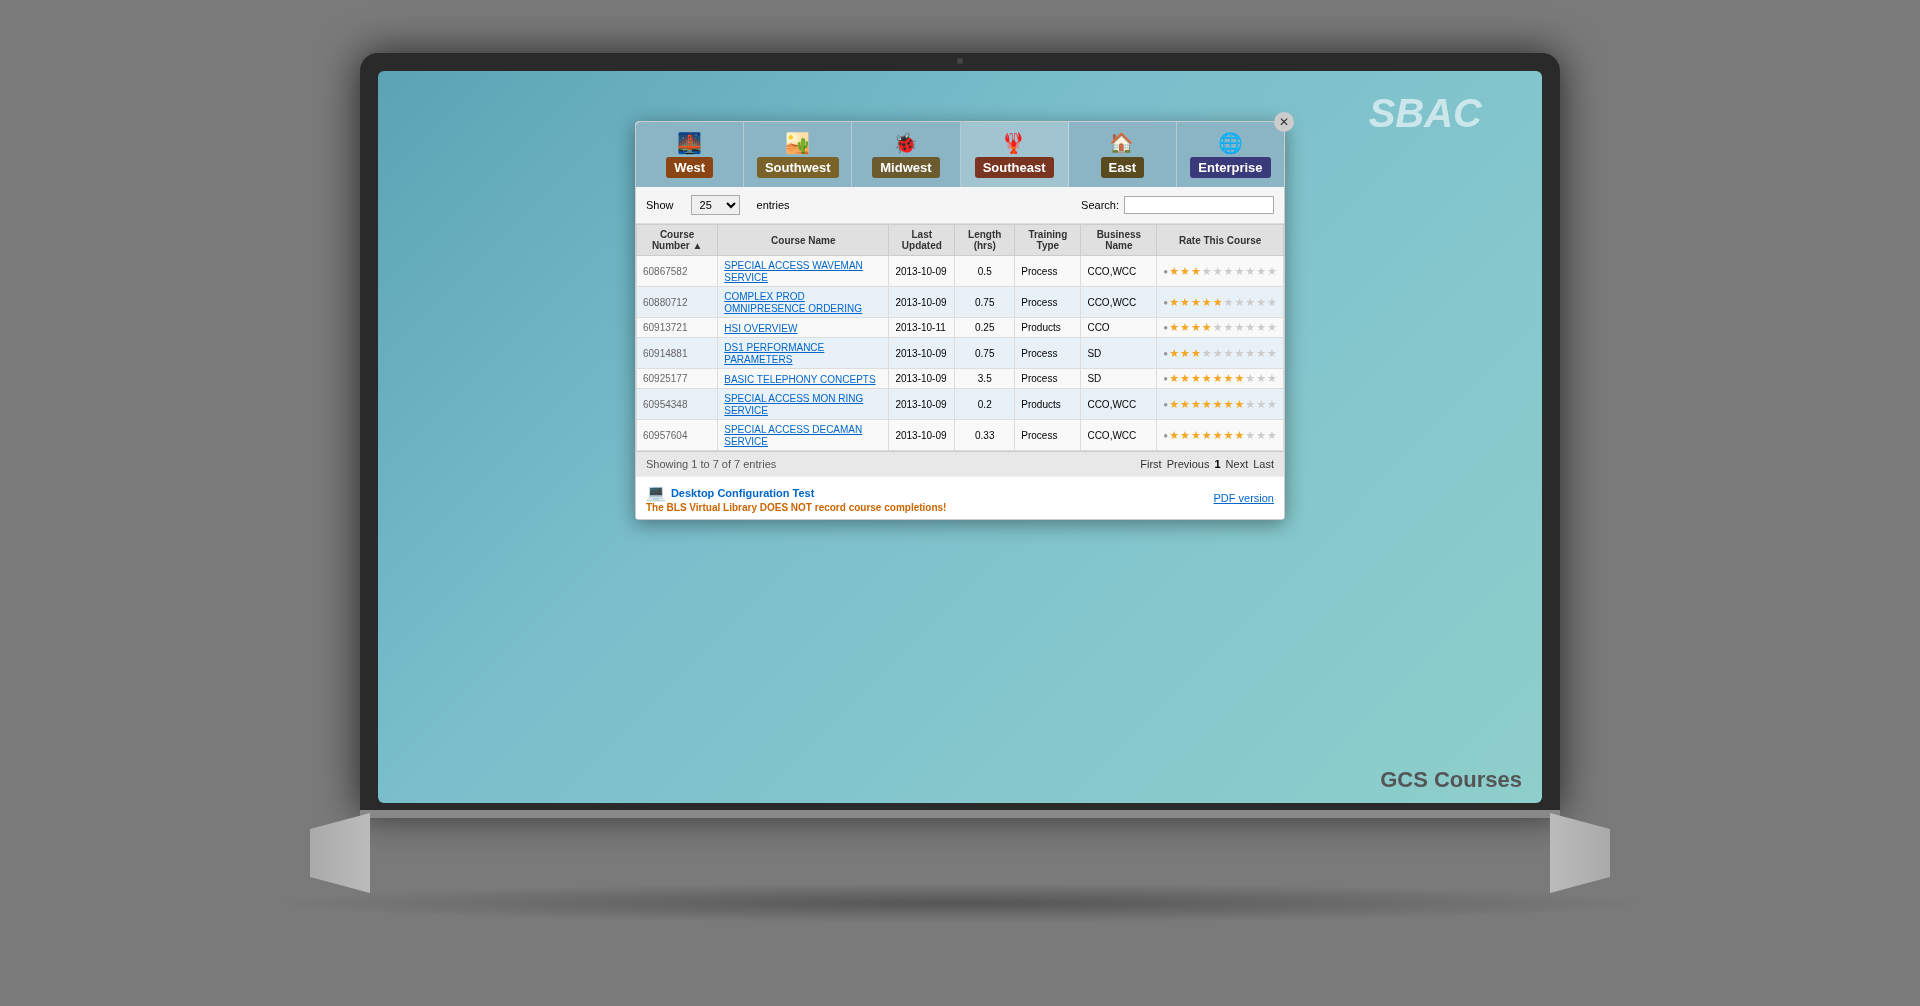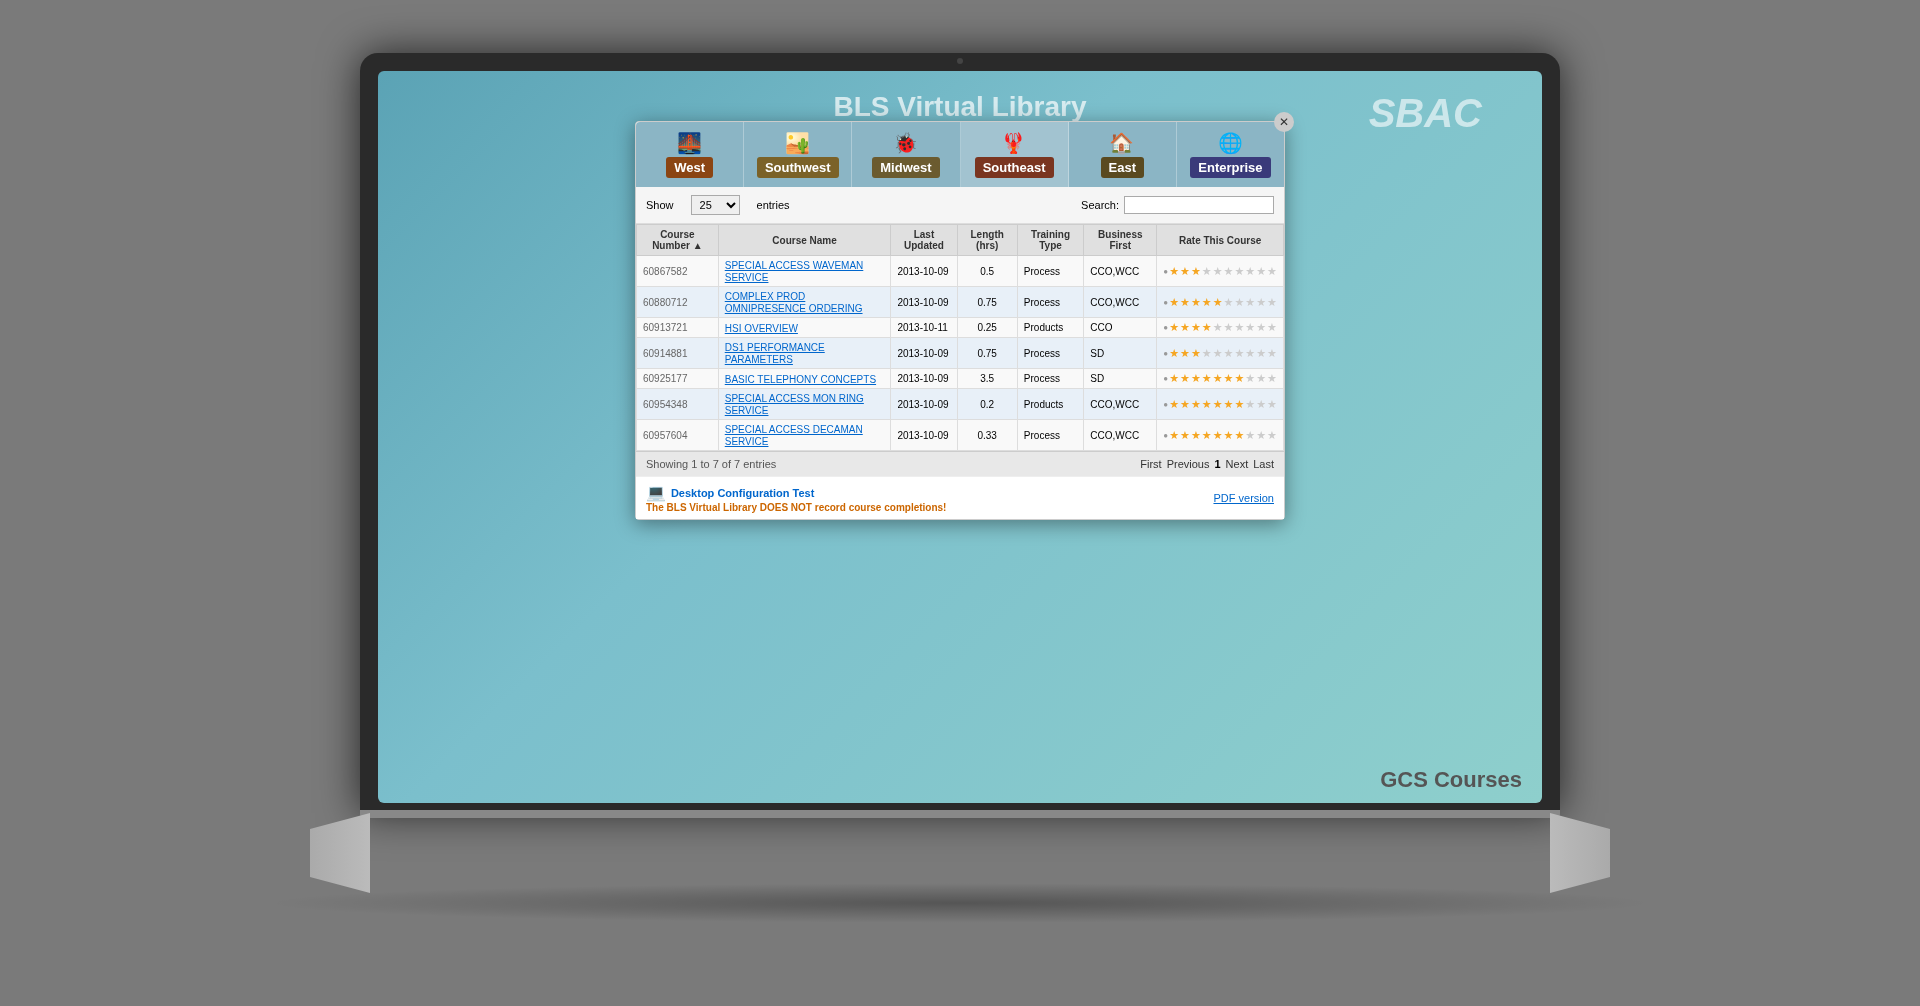--- a/index.html
+++ b/index.html
@@ -436,21 +436,20 @@
   </style>
 </head>
 <body>
 
 <div class="laptop">
 
   <div class="laptop-screen-outer">
     <div class="laptop-webcam"></div>
     <div class="laptop-screen-inner">
 
-      <div class="screen-bg-text">BLS Virtual Library</div>
       <div class="screen-bg-sbac">SBAC</div>
 
       <div class="modal">
         <div class="modal-close">✕</div>
 
         <div class="region-tabs">
           <div class="region-tab tab-west">
             <div class="tab-sign">
               <div class="tab-icon icon-bridge">🌉</div>
               <div class="tab-sign-label">West</div>
@@ -506,21 +505,21 @@
         </div>
 
         <table class="data-table">
           <thead>
             <tr>
               <th class="sort-asc">Course Number</th>
               <th>Course Name</th>
               <th>Last Updated</th>
               <th>Length (hrs)</th>
               <th>Training Type</th>
-              <th>Business First</th>
+              <th>Business Name</th>
               <th>Rate This Course</th>
             </tr>
           </thead>
           <tbody id="table-body">
           <tr>
       <td style="color:#666;font-size:10px;">60867582</td>
       <td><span style="color:#0066cc;text-decoration:underline;cursor:pointer;font-size:10px;">SPECIAL ACCESS WAVEMAN SERVICE</span></td>
       <td style="font-size:10px;">2013-10-09</td>
       <td style="font-size:10px;text-align:center;">0.5</td>
       <td style="font-size:10px;">Process</td>

